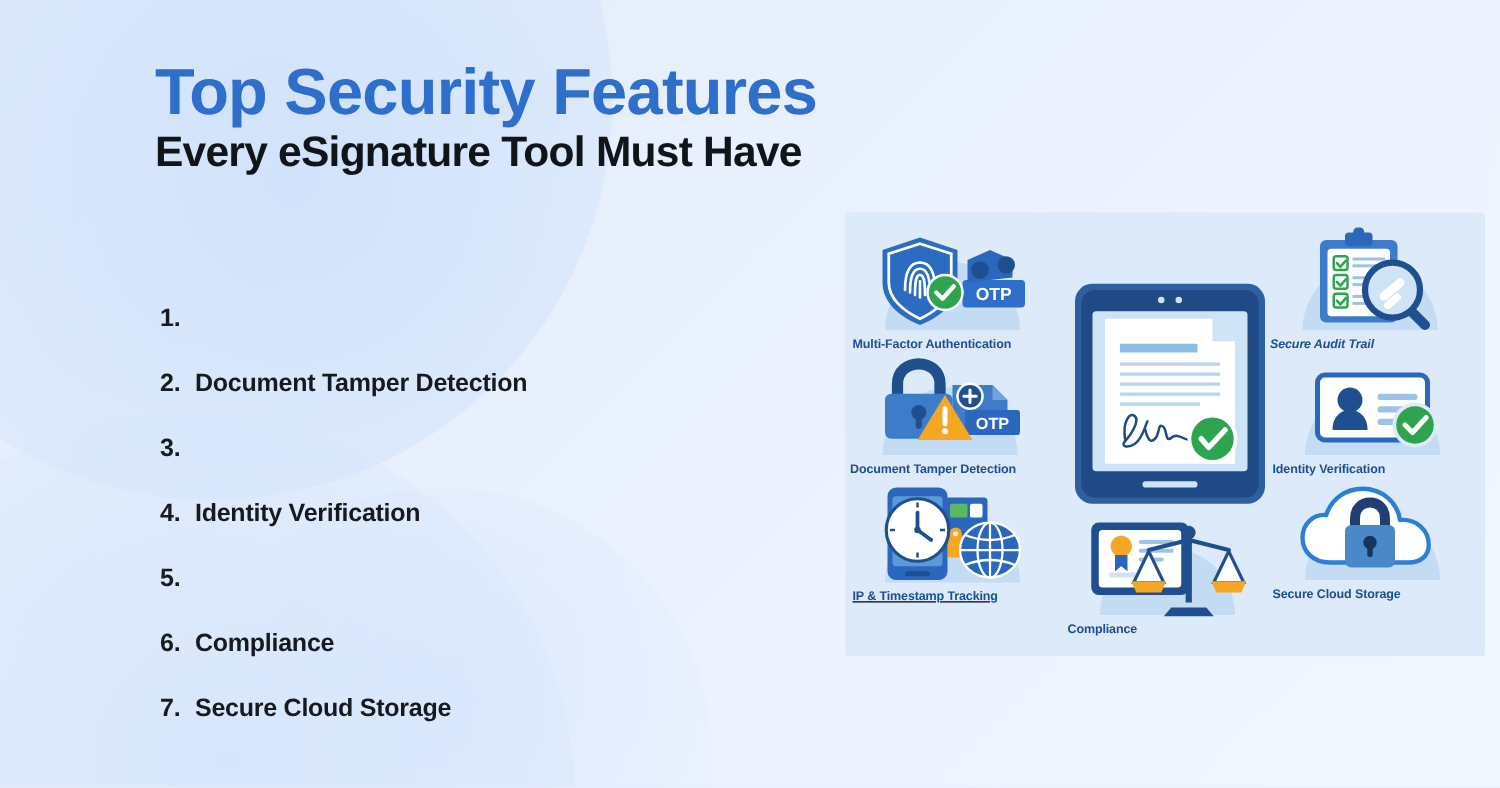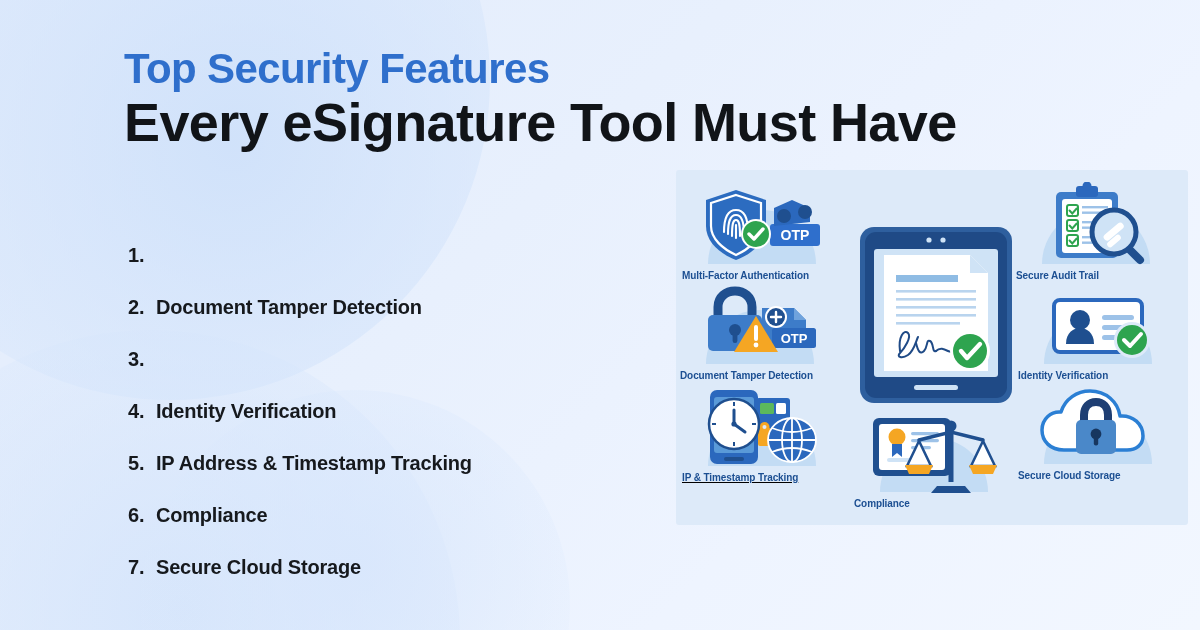--- a/index.html
+++ b/index.html
@@ -22,25 +22,25 @@
   #blob-bottom-left { left:-160px; top:330px; width:620px; height:620px;
                     background:radial-gradient(circle at 55% 45%, rgba(210,227,251,.8), rgba(216,231,252,.2) 70%, rgba(216,231,252,0) 72%); }
   #blob-mid { left:140px; top:390px; width:430px; height:430px;
                     background:radial-gradient(circle at 50% 40%, rgba(215,230,252,.75), rgba(220,234,253,.15) 70%, rgba(220,234,253,0) 72%); }
 
   
   #left { position:absolute; left:0; top:0; width:680px; height:630px; }
 
   #title-block { position:absolute; left:124px; top:46px; }
   #title-line1 {
-    font-size:42px; font-weight:bold; color:#2f6fcc;
+    font-size:52px; font-weight:bold; color:#2f6fcc;
     letter-spacing:-0.6px; line-height:1.08; white-space:nowrap;
   }
   #title-line2 {
-    font-size:54px; font-weight:bold; color:#111418;
+    font-size:34px; font-weight:bold; color:#111418;
     letter-spacing:-0.6px; line-height:1.18; white-space:nowrap;
   }
 
   #feature-list { position:absolute; left:128px; top:244px; width:560px; }
   .feature-item {
     display:flex; align-items:baseline;
     font-size:20px; font-weight:bold; color:#16191d;
     height:52px; letter-spacing:-0.2px; white-space:nowrap;
   }
   .feature-num { width:28px; flex:0 0 28px; }
@@ -64,21 +64,21 @@
     border-radius:108px 108px 0 0;
     background:#c3dcf4;
   }
   .art-svg { position:relative; display:block; margin:0 auto; }
 
   
   #cell-mfa      { left:6px;   top:12px; }
   #cell-tamper   { left:4px;   top:112px; }
   #cell-ip       { left:6px;   top:214px;text-decoration:underline; }
   
-  #cell-audit    { left:340px; top:12px; }
+  #cell-audit    { left:340px; top:12px;font-style:italic; }
   #cell-identity { left:342px; top:112px; }
   #cell-cloud    { left:342px; top:212px; }
   
   #cell-compliance { left:178px; top:240px; }
 
   
   #tablet { position:absolute; left:182px; top:55px; }
 </style>
 </head>
 <body>
@@ -106,21 +106,20 @@
     </div>
     <div class="feature-item">
       <span class="feature-num">3.</span>
     </div>
     <div class="feature-item">
       <span class="feature-num">4.</span>
       <span class="feature-txt">Identity Verification</span>
     </div>
     <div class="feature-item">
       <span class="feature-num">5.</span>
-      <span class="feature-txt">IP Address &amp; Timestamp Tracking</span>
     </div>
     <div class="feature-item">
       <span class="feature-num">6.</span>
       <span class="feature-txt">Compliance</span>
     </div>
     <div class="feature-item">
       <span class="feature-num">7.</span>
       <span class="feature-txt">Secure Cloud Storage</span>
     </div>
   </div>

